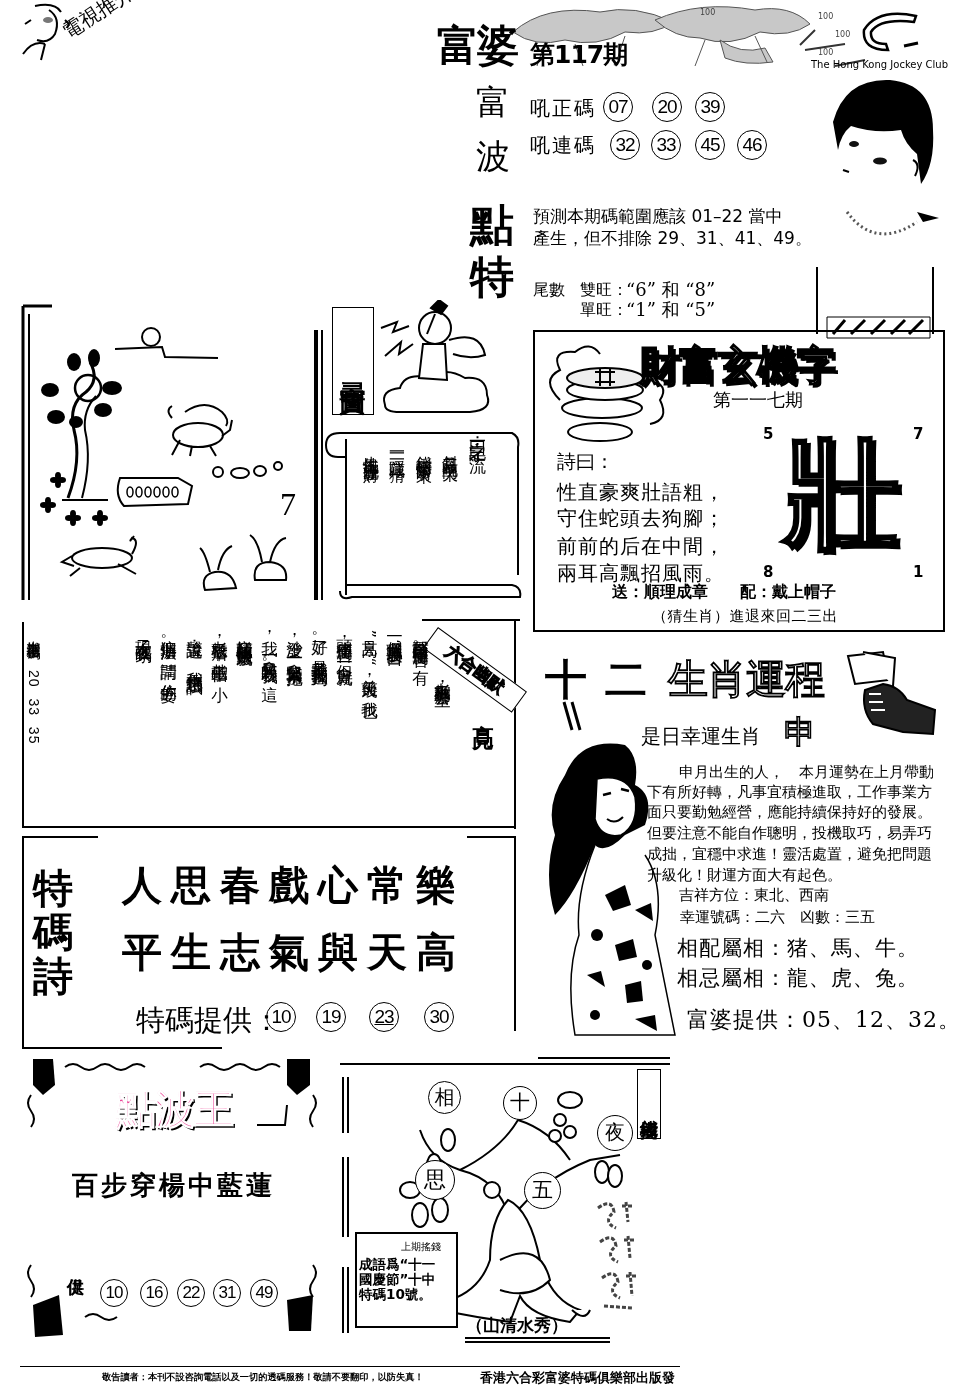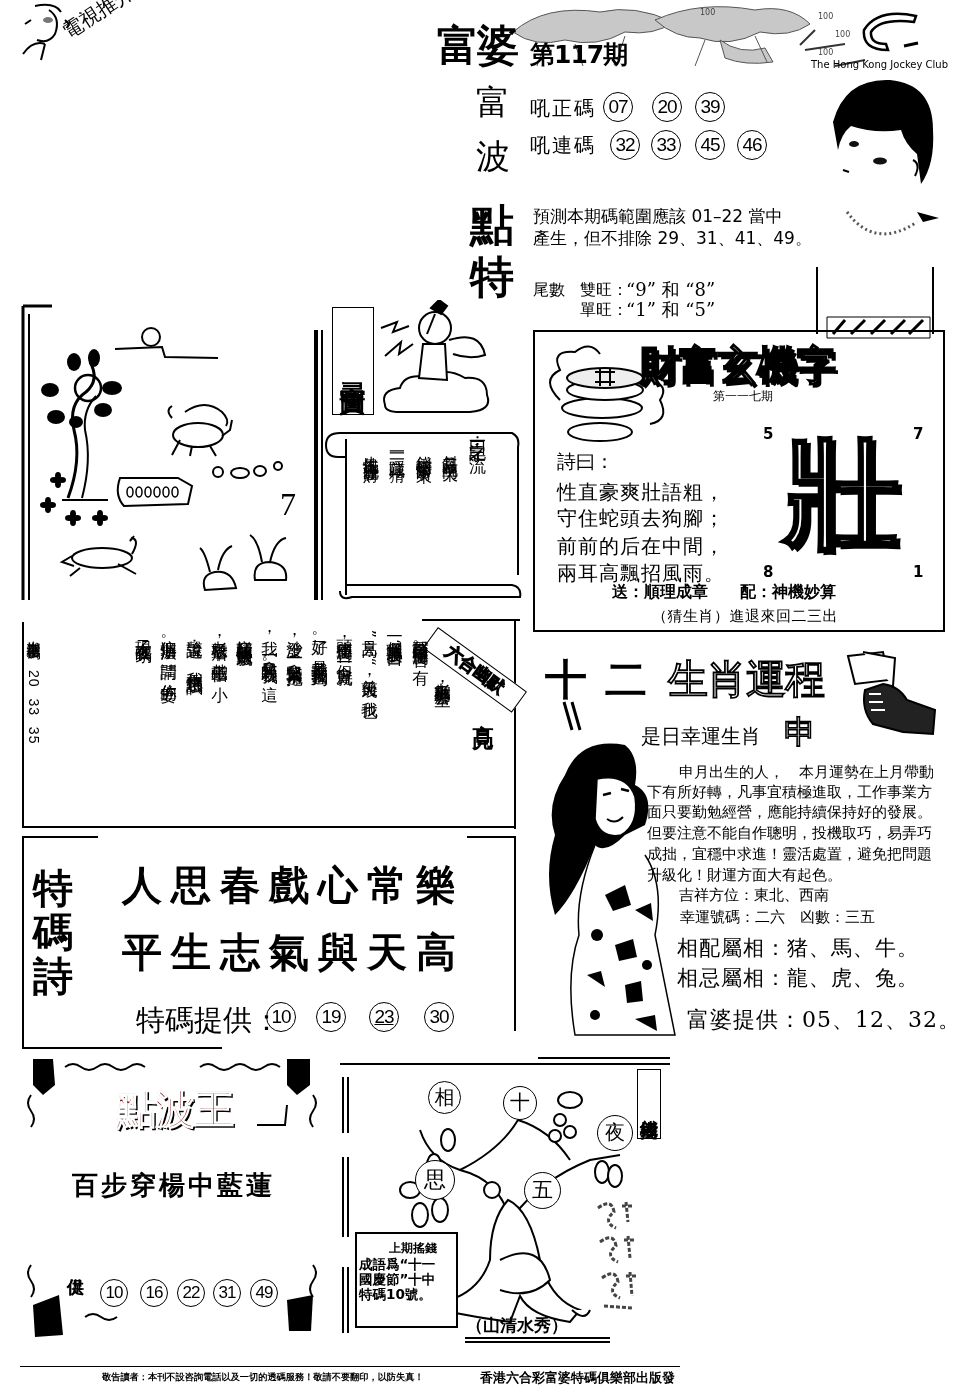--- a/index.html
+++ b/index.html
@@ -73,21 +73,21 @@
   <div class="ball" style="left:610px;top:130px;">32</div>
   <div class="ball" style="left:651px;top:130px;">33</div>
   <div class="ball" style="left:695px;top:130px;">45</div>
   <div class="ball" style="left:737px;top:130px;">46</div>
 
   <div class="abs nw sans" style="left:533px;top:205px;font-size:17px;">預測本期碼範圍應該 01–22 當中</div>
   <div class="abs nw sans" style="left:533px;top:227px;font-size:17px;">產生，但不排除 29、31、41、49。</div>
 
   <div class="abs nw" style="left:533px;top:280px;font-size:16px;">尾數</div>
   <div class="abs nw" style="left:580px;top:280px;font-size:16px;">雙旺：</div>
-  <div class="abs nw" style="left:626px;top:278px;font-size:18px;">“9” 和 “8”</div>
+  <div class="abs nw" style="left:626px;top:278px;font-size:18px;">“6” 和 “8”</div>
   <div class="abs nw" style="left:580px;top:300px;font-size:16px;">單旺：</div>
   <div class="abs nw" style="left:626px;top:298px;font-size:18px;">“1” 和 “5”</div>
 
   <svg class="abs" style="left:805px;top:72px" width="135" height="272" viewBox="0 0 135 272">
     <path d="M28 50 Q40 6 85 8 Q128 12 128 58 Q130 92 116 112 L112 82 Q100 72 96 58 Q70 62 46 54 Q36 62 33 78 Z" fill="#000"></path>
     <ellipse cx="49" cy="72" rx="5" ry="3" fill="#111"></ellipse>
     <ellipse cx="75" cy="89" rx="7" ry="3.5" fill="#111"></ellipse>
     <path d="M38 98 L44 100 M108 88 Q116 92 110 104" stroke="#000" stroke-width="2" fill="none"></path>
     <path d="M112 140 L134 146 L118 150Z" fill="#000"></path>
     <path d="M42 140 Q70 178 112 150" stroke="#555" stroke-width="3" stroke-dasharray="2 3" fill="none"></path>
@@ -206,33 +206,33 @@
       <path d="M20 60 Q0 40 20 30 Q10 10 35 12 Q50 0 60 14" fill="none"></path>
       <path d="M110 40 Q130 45 120 60 Q130 80 110 84" fill="none"></path>
       <ellipse cx="62" cy="68" rx="40" ry="10"></ellipse>
       <ellipse cx="65" cy="50" rx="38" ry="10"></ellipse>
       <ellipse cx="65" cy="38" rx="38" ry="10" fill="#eee"></ellipse>
       <ellipse cx="60" cy="92" rx="32" ry="9"></ellipse>
       <path d="M55 32 L75 32 M55 42 L75 42 M60 28 L60 46 M70 28 L70 46"></path>
     </g>
   </svg>
   <div class="abs nw sans outline" style="left:640px;top:338px;font-size:40px;font-weight:bold;letter-spacing:-1px;">財富玄機字</div>
-  <div class="abs nw sans" style="left:713px;top:388px;font-size:12px;">第一一七期</div>
+  <div class="abs nw sans" style="left:713px;top:388px;font-size:18px;">第一一七期</div>
   <div class="abs nw sans" style="left:557px;top:449px;font-size:19px;">詩曰：</div>
   <div class="abs nw sans" style="left:557px;top:479px;font-size:20px;letter-spacing:1px;">性直豪爽壯語粗，</div>
   <div class="abs nw sans" style="left:557px;top:505px;font-size:20px;letter-spacing:1px;">守住蛇頭去狗腳；</div>
   <div class="abs nw sans" style="left:557px;top:533px;font-size:20px;letter-spacing:1px;">前前的后在中間，</div>
   <div class="abs nw sans" style="left:557px;top:560px;font-size:20px;letter-spacing:1px;">兩耳高飄招風雨。</div>
   <div class="abs sans" style="left:763px;top:425px;font-size:15px;font-weight:bold;">5</div>
   <div class="abs sans" style="left:913px;top:425px;font-size:15px;font-weight:bold;">7</div>
   <div class="abs sans" style="left:763px;top:563px;font-size:15px;font-weight:bold;">8</div>
   <div class="abs sans" style="left:913px;top:563px;font-size:15px;font-weight:bold;">1</div>
   <div class="abs nw sans" style="left:782px;top:430px;font-size:118px;line-height:130px;font-weight:bold;color:#fff;-webkit-text-stroke:2.5px #000;text-shadow:5px 3px 0 #000;">壯</div>
   <div class="abs nw sans" style="left:612px;top:582px;font-size:16px;font-weight:bold;">送：順理成章</div>
-  <div class="abs nw sans" style="left:740px;top:582px;font-size:16px;font-weight:bold;">配：神機妙算</div>
+  <div class="abs nw sans" style="left:740px;top:582px;font-size:16px;font-weight:bold;">配：戴上帽子</div>
   <div class="abs nw" style="left:652px;top:607px;font-size:15px;letter-spacing:0.5px;">（猜生肖）進退來回二三出</div>
 
   <div class="hline" style="left:422px;top:619px;width:98px;"></div>
   <div class="vline" style="left:514px;top:619px;height:210px;"></div>
   <div class="vline" style="left:22px;top:622px;height:206px;"></div>
   <div class="hline" style="left:22px;top:826px;width:494px;"></div>
   <div class="abs nw" style="left:438px;top:627px;width:110px;height:26px;border:1.6px solid #000;background:#fff;transform:rotate(36deg);transform-origin:left top;font-size:17px;font-weight:bold;text-align:center;line-height:23px;color:#fff;-webkit-text-stroke:1px #000;">六合幽默</div>
   <div class="abs v nw" style="left:469px;top:706px;font-size:22px;font-weight:bold;letter-spacing:6px;">高見</div>
   <div class="col" style="left:431px;top:669px;">老板來到辦公室，</div>
   <div class="col" style="left:409px;top:627px;">聲稱自己頭痛得厲害。有</div>
@@ -326,21 +326,21 @@
       <path d="M60 262 Q68 256 76 262 Q84 268 92 262"></path>
       <path d="M232 70 L260 70 L262 50"></path>
     </g>
     <g fill="#000">
       <path d="M8 4 L28 4 L30 30 L18 40 L8 30Z"></path>
       <path d="M262 4 L285 4 L285 30 L272 40 L262 30Z"></path>
       <path d="M8 250 L34 240 L38 280 L10 282Z"></path>
       <path d="M262 245 L288 240 L286 276 L264 276Z"></path>
     </g>
   </svg>
-  <div class="abs nw sans" style="left:116px;top:1082px;font-size:40px;font-weight:bold;letter-spacing:-1px;color:#7f1d1d;-webkit-text-stroke:1px #fff;text-shadow:2px 2px 0 #000;">點波王</div>
+  <div class="abs nw sans" style="left:116px;top:1082px;font-size:40px;font-weight:bold;letter-spacing:-1px;color:#ec4899;-webkit-text-stroke:1px #fff;text-shadow:2px 2px 0 #000;">點波王</div>
   <div class="abs nw sans" style="left:72px;top:1168px;font-size:26px;font-weight:bold;letter-spacing:3px;">百步穿楊中藍蓮</div>
   <div class="abs v nw sans" style="left:66px;top:1266px;font-size:17px;line-height:20px;font-weight:bold;">促供</div>
   <div class="ball sm" style="left:100px;top:1279px;">10</div>
   <div class="ball sm" style="left:140px;top:1279px;">16</div>
   <div class="ball sm" style="left:177px;top:1279px;">22</div>
   <div class="ball sm" style="left:213px;top:1279px;">31</div>
   <div class="ball sm" style="left:250px;top:1279px;">49</div>
 
   <div class="hline" style="left:538px;top:1057px;width:132px;"></div>
   <div class="hline" style="left:340px;top:1063px;width:330px;border-top-width:2.5px;"></div>
@@ -377,21 +377,21 @@
   <div class="abs sans" style="left:415px;top:1160px;width:40px;height:40px;border:1.6px solid #000;border-radius:50%;background:#fff;font-size:22px;line-height:37px;text-align:center;">思</div>
   <div class="abs sans" style="left:524px;top:1172px;width:37px;height:37px;border:1.6px solid #000;border-radius:50%;background:#fff;font-size:21px;line-height:34px;text-align:center;">五</div>
   <svg class="abs" style="left:592px;top:1198px" width="48" height="115" viewBox="0 0 48 115">
     <g stroke="#444" stroke-width="3" fill="none" stroke-dasharray="4 2">
       <path d="M6 10 Q20 0 22 14 Q10 24 24 30 M30 8 L40 8 M34 4 L36 24"></path>
       <path d="M8 44 Q22 34 24 48 Q12 58 26 64 M32 42 L44 42 M36 38 L38 60"></path>
       <path d="M10 80 Q24 70 26 84 Q14 94 28 100 M34 78 L46 78 M38 74 L40 98 M12 108 L40 110"></path>
     </g>
   </svg>
   <div class="abs" style="left:355px;top:1232px;width:103px;height:96px;border:2px solid #000;background:#fff;">
-    <div class="nw sans" style="position:absolute;left:32px;top:6px;font-size:12px;font-weight:bold;">上期搖錢</div>
+    <div class="nw sans" style="position:absolute;left:44px;top:6px;font-size:10px;font-weight:normal;">上期搖錢</div>
     <div class="nw sans" style="position:absolute;left:2px;top:22px;font-size:13.5px;font-weight:bold;">成語爲“十一</div>
     <div class="nw sans" style="position:absolute;left:2px;top:37px;font-size:13.5px;font-weight:bold;">國慶節”十中</div>
     <div class="nw sans" style="position:absolute;left:2px;top:52px;font-size:13.5px;font-weight:bold;">特碼10號。</div>
   </div>
   <div class="abs nw sans" style="left:466px;top:1314px;font-size:17px;font-weight:bold;">（山清水秀）</div>
   <div class="hline" style="left:465px;top:1337px;width:145px;"></div>
   <div class="hline" style="left:465px;top:1341px;width:145px;"></div>
 
   <div class="hline" style="left:20px;top:1366px;width:660px;border-top-width:1.5px;"></div>
   <div class="abs nw sans" style="left:102px;top:1371px;font-size:9.2px;font-weight:bold;">敬告讀者：本刊不設咨詢電話以及一切的透碼服務！敬請不要翻印，以防失真！</div>

